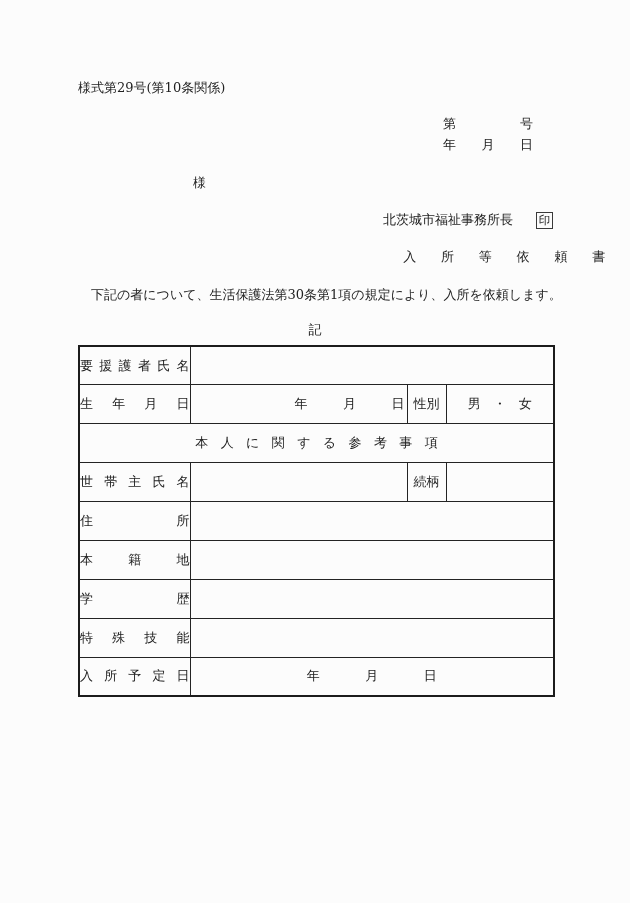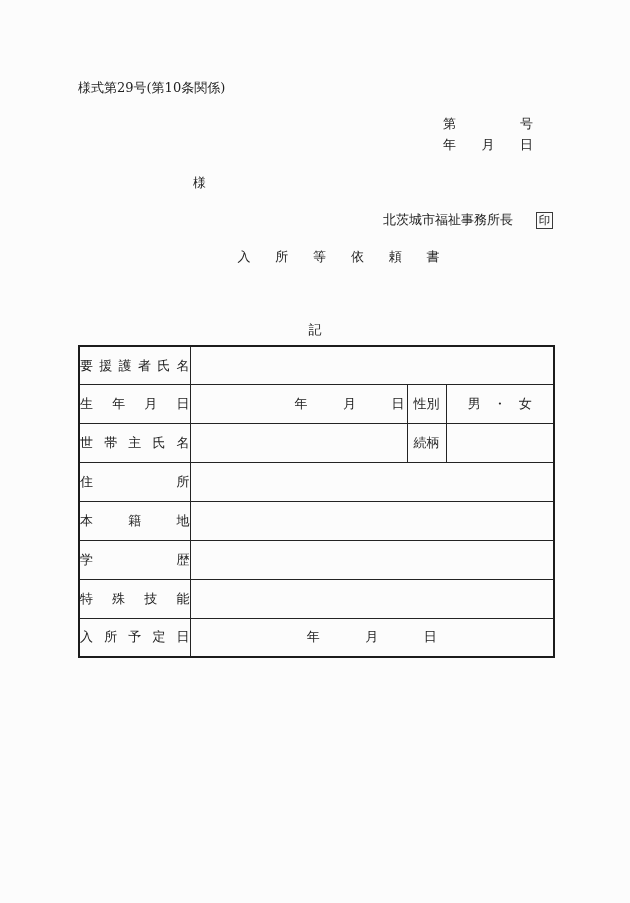--- a/index.html
+++ b/index.html
@@ -36,21 +36,21 @@
     display: inline-flex;
     width: 15px; height: 15px;
     border: 1px solid #3a3a3a;
     align-items: center; justify-content: center;
     font-size: 11.5px;
     margin-top: 2px;
   }
 
   .doc-title {
     left: 0; right: 0; top: 248px;
-    text-align: center;
+    text-align: right;
     letter-spacing: 24.8px;
     text-indent: 24.8px;
     white-space: nowrap;
     padding-left: 47px;
   }
 
   .body-text { left: 78px; top: 286px; width: 490px; text-indent: 13px; }
 
   .record-marker { left: 0; right: 0; top: 321px; text-align: center; }
 
@@ -119,20 +119,21 @@
 
   <div class="abs addressee">様</div>
 
   <div class="abs sender-line">
     <span>北茨城市福祉事務所長</span>
     <span class="seal-box">印</span>
   </div>
 
   <div class="abs doc-title">入所等依頼書</div>
 
+  <div class="abs body-text">下記の者について、生活保護法第30条第1項の規定により、入所を依頼します。</div>
 
   <div class="abs record-marker">記</div>
 
   <table class="form">
     <colgroup>
       <col style="width:111px">
       <col style="width:217px">
       <col style="width:39px">
       <col style="width:108px">
     </colgroup>
@@ -170,20 +171,23 @@
         <td class="center">性別</td>
         <td>
           <div class="gender-group">
               <span>男</span>
               <span>・</span>
               <span>女</span>
             </div>
         </td>
       </tr>
 
+      <tr>
+        <td colspan="4" class="section-header-cell">本人に関する参考事項</td>
+      </tr>
 
       <tr>
         <td class="label-cell">
           <div class="justify">
               <span>世</span>
               <span>帯</span>
               <span>主</span>
               <span>氏</span>
               <span>名</span>
             </div>

